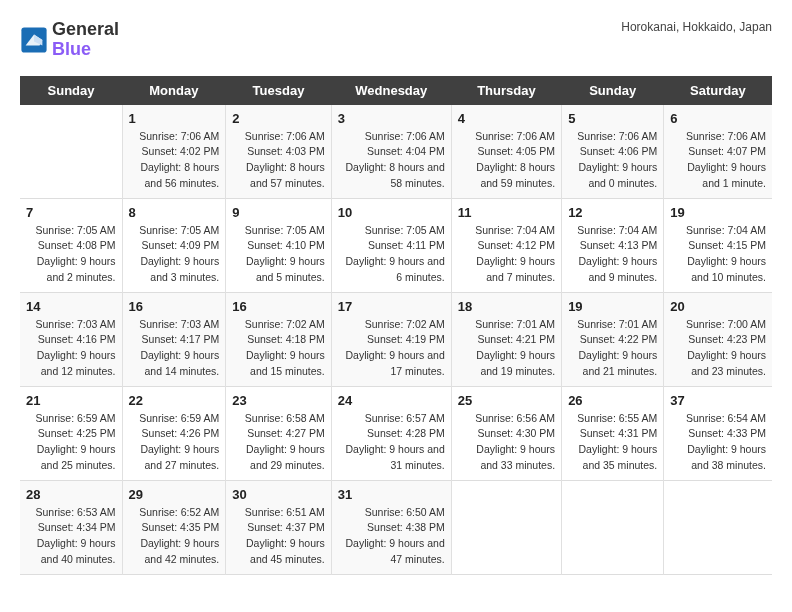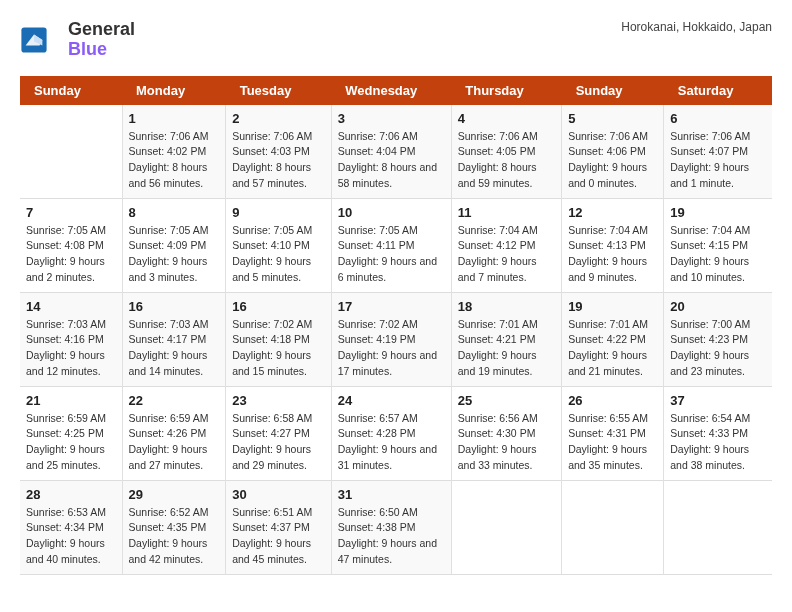--- a/index.html
+++ b/index.html
@@ -12,21 +12,21 @@
     }
     .header {
       display: flex;
       justify-content: space-between;
       align-items: flex-start;
       margin-bottom: 16px;
     }
     .logo {
       display: flex;
       align-items: center;
-      gap: 20px;
+      gap: 4px;
     }
     .logo-text {
       font-size: 18px;
       font-weight: bold;
       color: #333;
       line-height: 1.1;
     }
     .logo-text span {
       color: #8b5cf6;
     }
@@ -46,24 +46,24 @@
       font-size: 12px;
       font-weight: normal;
       color: #444;
     }
     table {
       width: 100%;
       border-collapse: collapse;
       font-size: 11px;
     }
     thead tr th {
-      background-color: #c2410c;
+      background-color: #404040;
       color: #fff;
       padding: 7px 14px;
-      text-align: left;
+      text-align: center;
       font-size: 13px;
       font-weight: bold;
     }
     tbody tr {
       border-bottom: 1px solid #ddd;
     }
     tbody tr:nth-child(odd) {
       background-color: #f9f9f9;
     }
     tbody tr:nth-child(even) {
@@ -79,20 +79,21 @@
     .day-number {
       font-weight: bold;
       font-size: 13px;
       color: #222;
       margin-bottom: 3px;
     }
     .day-info {
       color: #333;
       font-size: 10.5px;
       line-height: 1.5;
+      text-align: right;
     }
     .empty-cell {
       background: #fff;
     }
   </style>
 </head>
 <body>
 
 <div class="header">
   <div class="logo">

